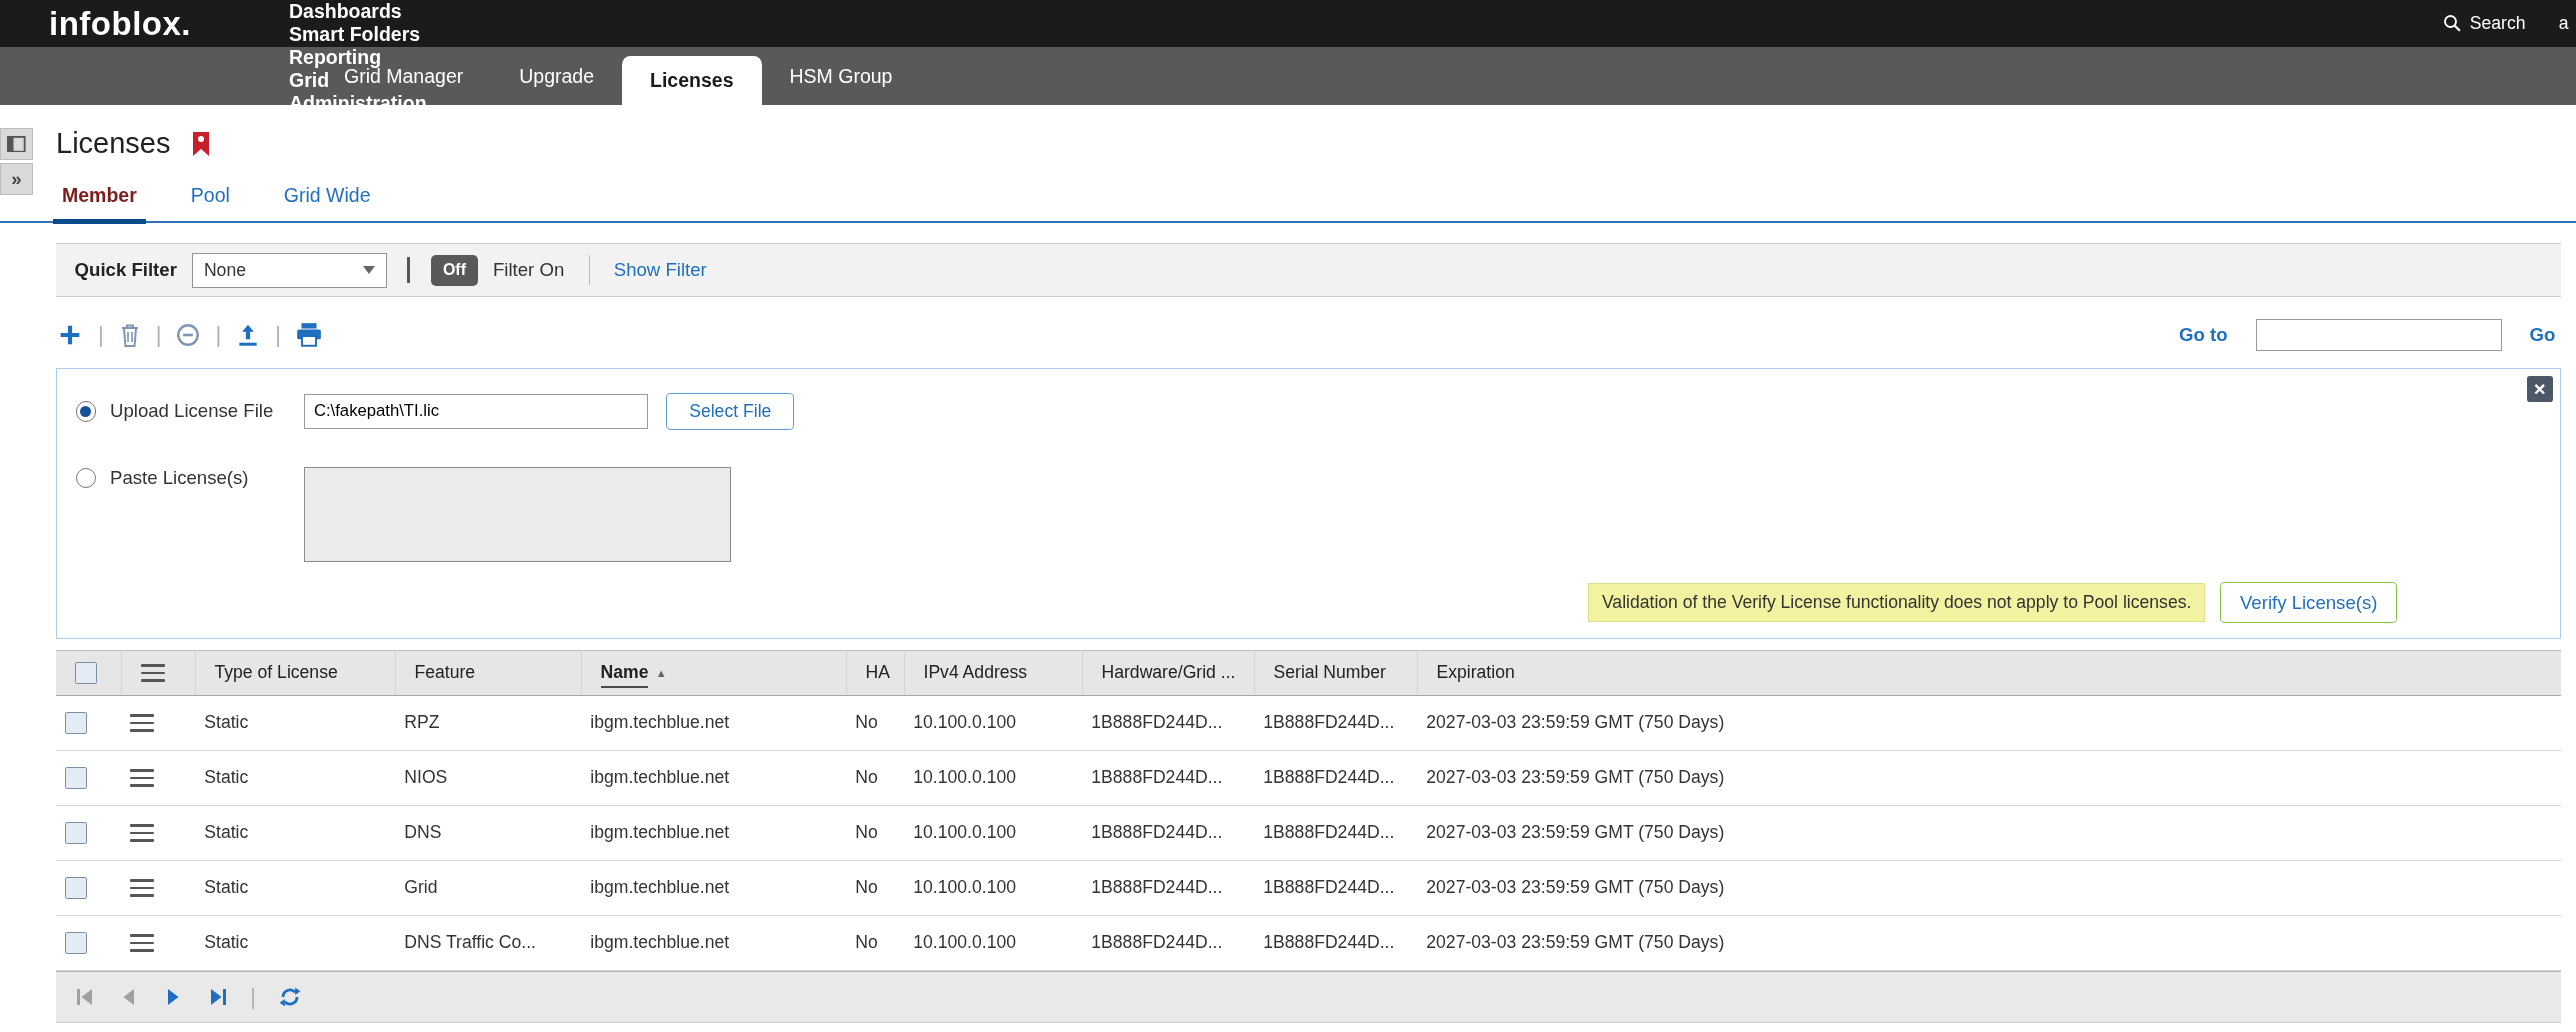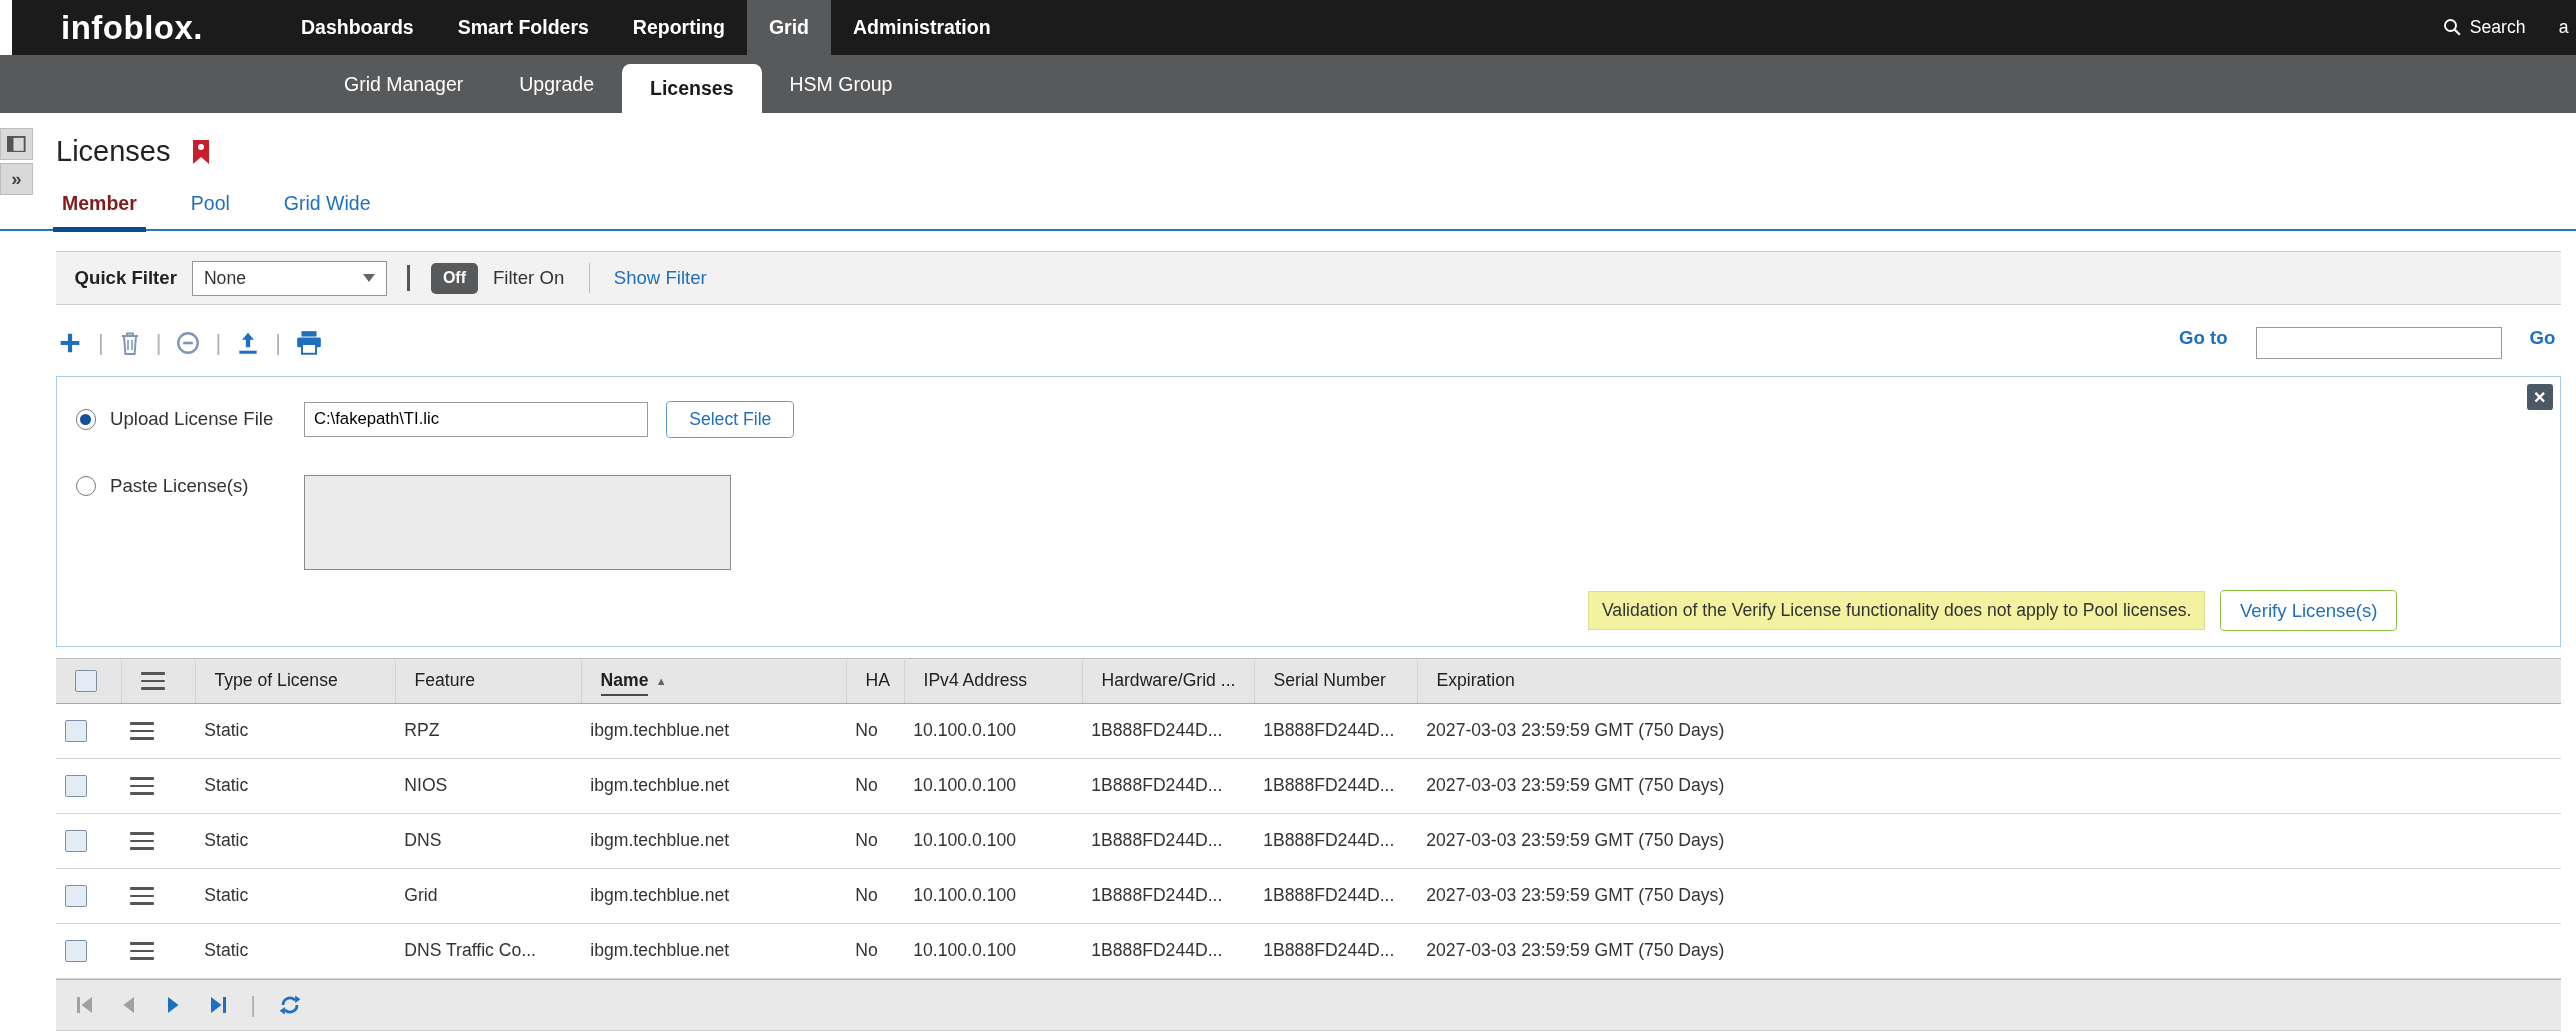--- a/index.html
+++ b/index.html
@@ -3,23 +3,23 @@
 <meta charset="utf-8">
 <style>
   * { box-sizing: border-box; }
   html, body { margin: 0; padding: 0; background: #fff; }
   .screen {
     width: 2576px; height: 1033px; position: relative; overflow: hidden;
     font-family: "Liberation Sans", sans-serif; background: #fff; color: #333;
   }
 
   
-  .topnav { height: 55px; background: #1b1b1b; display: flex; align-items: stretch; color: #fff; margin-left: 12px; }
+  .topnav { height: 47px; background: #1b1b1b; display: flex; align-items: stretch; color: #fff; }
   .logo { width: 267px; display: flex; align-items: center; padding-left: 49px; font-size: 33px; font-weight: bold; letter-spacing: 0.5px; }
-  .topnav-items { display: flex; align-items: stretch; }
+  .topnav-items { display: flex; align-items: stretch; flex-direction: column; }
   .topnav-item { display: flex; align-items: center; padding: 0 22px; font-size: 19.5px; font-weight: bold; cursor: pointer; white-space: nowrap; }
   .topnav-item.active { background: #58595b; }
   .topnav-right { margin-left: auto; display: flex; align-items: center; gap: 9.3px; padding-right: 7.4px; }
   .search-btn { display: flex; align-items: center; gap: 7.4px; font-size: 17.6px; cursor: pointer; }
   .user-label { font-size: 17.6px; margin-left: 24px; }
 
   
   .subnav { height: 58px; background: #58595b; display: flex; align-items: stretch; padding-left: 316px; color: #fff; }
   .subnav-item { display: flex; align-items: center; padding: 0 28px; font-size: 19.5px; cursor: pointer; white-space: nowrap; }
   .subnav-item.active { background: #fff; color: #1b1b1b; font-weight: bold; border-radius: 8.4px 8.4px 0 0; margin-top: 9.3px; }
@@ -49,21 +49,21 @@
   .vsep-light { width: 0.9px; height: 30px; background: #bbb; margin: 0 9.3px; }
   .off-btn { background: #58595b; color: #fff; font-weight: bold; font-size: 16px; padding: 6.5px 12px; border-radius: 5px; cursor: pointer; }
   .filter-on-label { font-size: 18.6px; color: #333; }
   .show-filter { color: #1f6fc0; font-size: 18.6px; cursor: pointer; }
 
   
   .toolbar { margin-top: 18.6px; display: flex; align-items: center; height: 39px; }
   .tool-icons { display: flex; align-items: center; gap: 14px; }
   .tool-btn { display: flex; align-items: center; cursor: pointer; }
   .icon-sep { color: #b0b0b0; font-size: 22px; line-height: 1; }
-  .goto-group { margin-left: auto; display: flex; align-items: flex-start; gap: 28px; padding-right: 5.6px; }
+  .goto-group { margin-left: auto; display: flex; align-items: center; gap: 28px; padding-right: 5.6px; }
   .goto-label, .go-label { color: #1f6fc0; font-weight: bold; font-size: 18.6px; cursor: pointer; }
   .goto-input { width: 246px; height: 32px; border: 0.9px solid #999; font-size: 16.7px; padding: 0 7.4px; font-family: "Liberation Sans", sans-serif; }
 
   
   .upload-panel { margin-top: 13px; border: 1.9px solid #a9cdea; position: relative; height: 271px; padding: 24px 18.6px; }
   .panel-row { display: flex; align-items: center; }
   .panel-row.row2 { margin-top: 37px; align-items: flex-start; }
   .radio-block { display: flex; align-items: center; gap: 14px; width: 228px; flex-shrink: 0; text-align: right; }
   .radio { width: 20.4px; height: 20.4px; border: 1.9px solid #767676; border-radius: 50%; position: relative; background: #fff; flex-shrink: 0; cursor: pointer; }
   .radio.selected::after { content: ""; position: absolute; left: 3.7px; top: 3.7px; right: 3.7px; bottom: 3.7px; border-radius: 50%; background: #15509d; }

